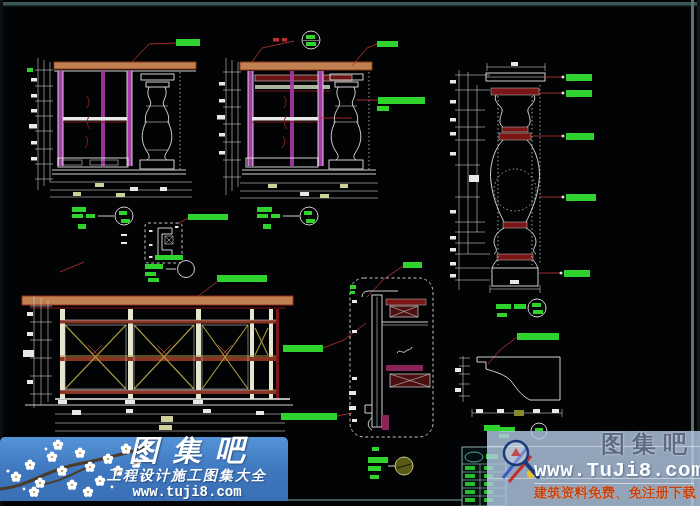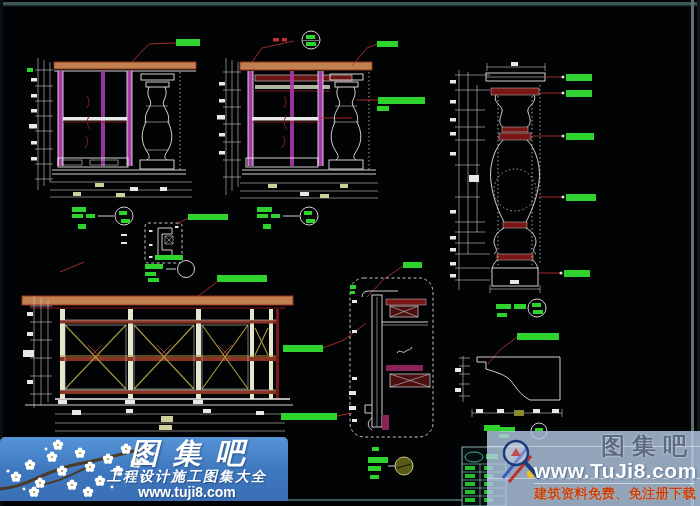--- a/index.html
+++ b/index.html
@@ -1,17 +1,17 @@
 <!DOCTYPE html>
 <html><head>
 <meta charset="utf-8">
 <style>
   html,body{margin:0;padding:0;background:#000;}
   #stage{position:relative;width:700px;height:506px;background:#020304;overflow:hidden;
-         font-family:Liberation Sans, sans-serif;}
+         font-family:Liberation Mono, monospace;}
   svg{display:block;}
   
   .w   {stroke:#e6e6e6;stroke-width:.9;fill:none;}
   .w2  {stroke:#efefef;stroke-width:1.4;fill:none;}
   .dim {stroke:#c9c9c9;stroke-width:.6;fill:none;}
   .red {stroke:#b23030;stroke-width:.9;fill:none;}
   .dkr {stroke:#7d1a1a;stroke-width:1;fill:none;}
   .oli {stroke:#a89a3e;stroke-width:1.1;fill:none;}
   .grn {fill:#2ed32e;}
   .tb  {fill:#e8e8e8;}

